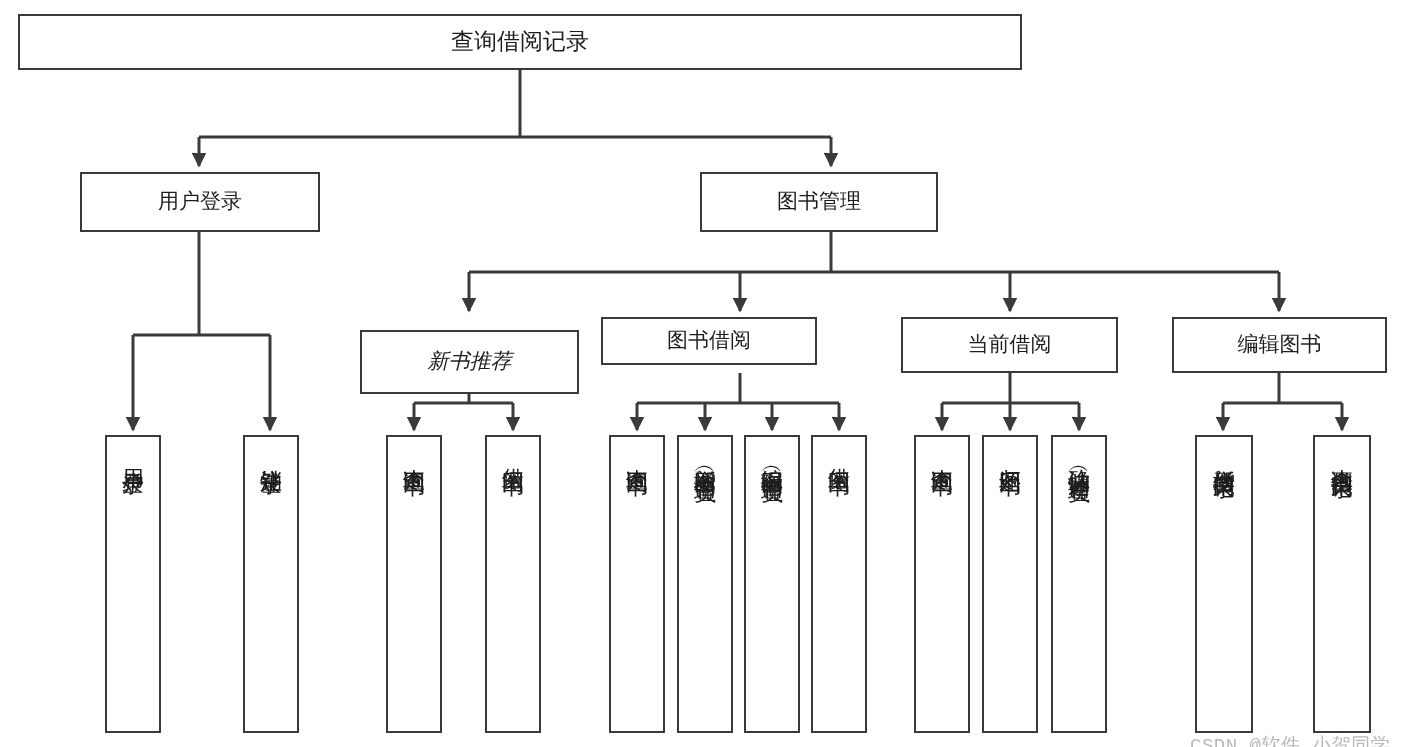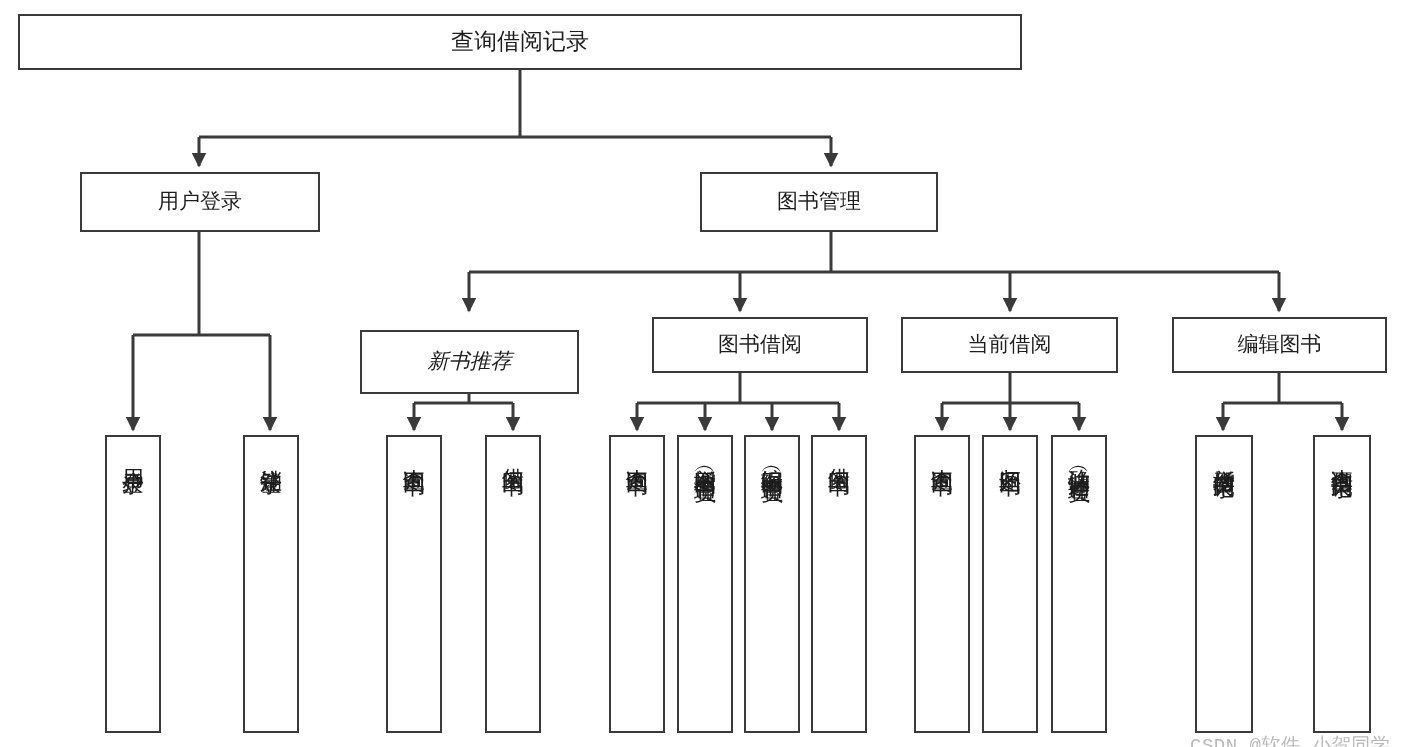--- a/index.html
+++ b/index.html
@@ -129,21 +129,21 @@
   <div class="node node-l2" style="left:80px; top:172px; width:240px; height:60px;">
     <span class="label">用户登录</span>
   </div>
   <div class="node node-l2" style="left:700px; top:172px; width:238px; height:60px;">
     <span class="label">图书管理</span>
   </div>
 
   <div class="node node-l3" style="left:360px; top:330px; width:219px; height:64px;font-style:italic;">
     <span class="label">新书推荐</span>
   </div>
-  <div class="node node-l3" style="left:652px; top:317px; width:216px; height:56px;">
+  <div class="node node-l3" style="left:601px; top:317px; width:216px; height:48px;">
     <span class="label">图书借阅</span>
   </div>
   <div class="node node-l3" style="left:901px; top:317px; width:217px; height:56px;justify-content:center;">
     <span class="label">当前借阅</span>
   </div>
   <div class="node node-l3" style="left:1172px; top:317px; width:215px; height:56px;">
     <span class="label">编辑图书</span>
   </div>
 
   <div class="node node-leaf" style="left:105px; top:435px; width:56px; height:298px;">

